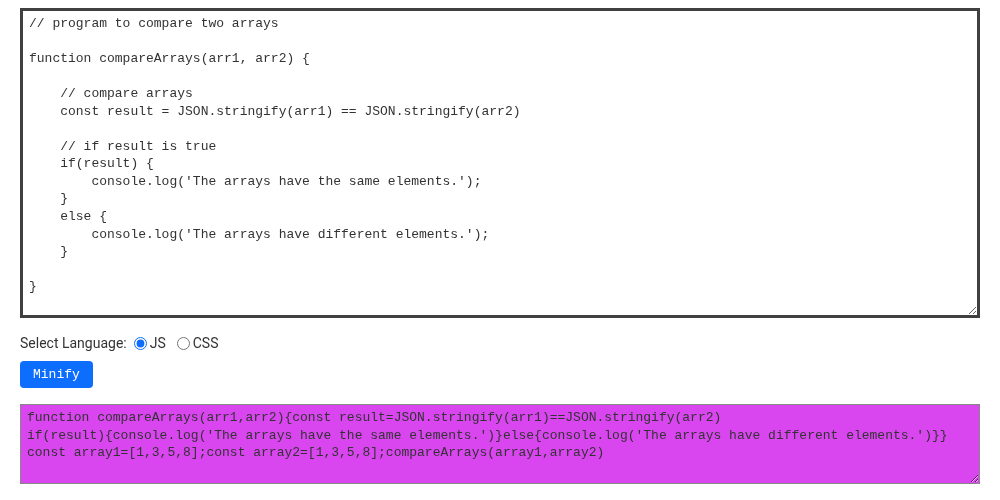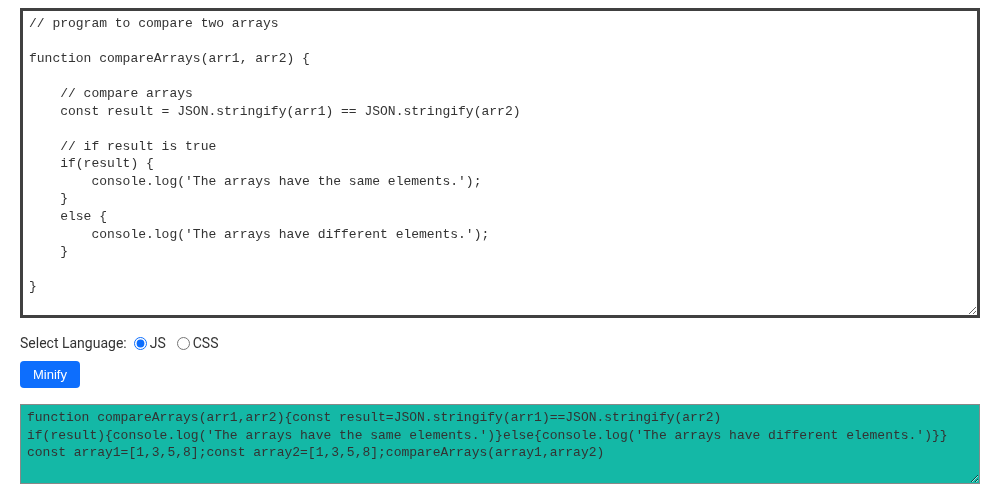--- a/index.html
+++ b/index.html
@@ -47,35 +47,36 @@
     }
     .minify-btn {
       margin-top: 10px;
       background: #0d6efd;
       color: #fff;
       border: none;
       border-radius: 4px;
       padding: 6px 13px;
       font-size: 13px;
       cursor: pointer;
+      font-family: Liberation Mono, monospace;
     }
     .output-textarea {
       margin-top: 16px;
       width: 100%;
       height: 80px;
       font-family: "Courier New", Courier, monospace;
       font-size: 13px;
       padding: 4px 6px;
       border: 1px solid #888;
       resize: vertical;
       white-space: pre-wrap;
       overflow: auto;
       line-height: 1.35;
       color: #333;
-      background: #14b8a6;
+      background: #d946ef;
     }
     input[type="radio"] {
       accent-color: #0d6efd;
       width: 13px;
       height: 13px;
     }
   </style>
 </head>
 <body>
 

